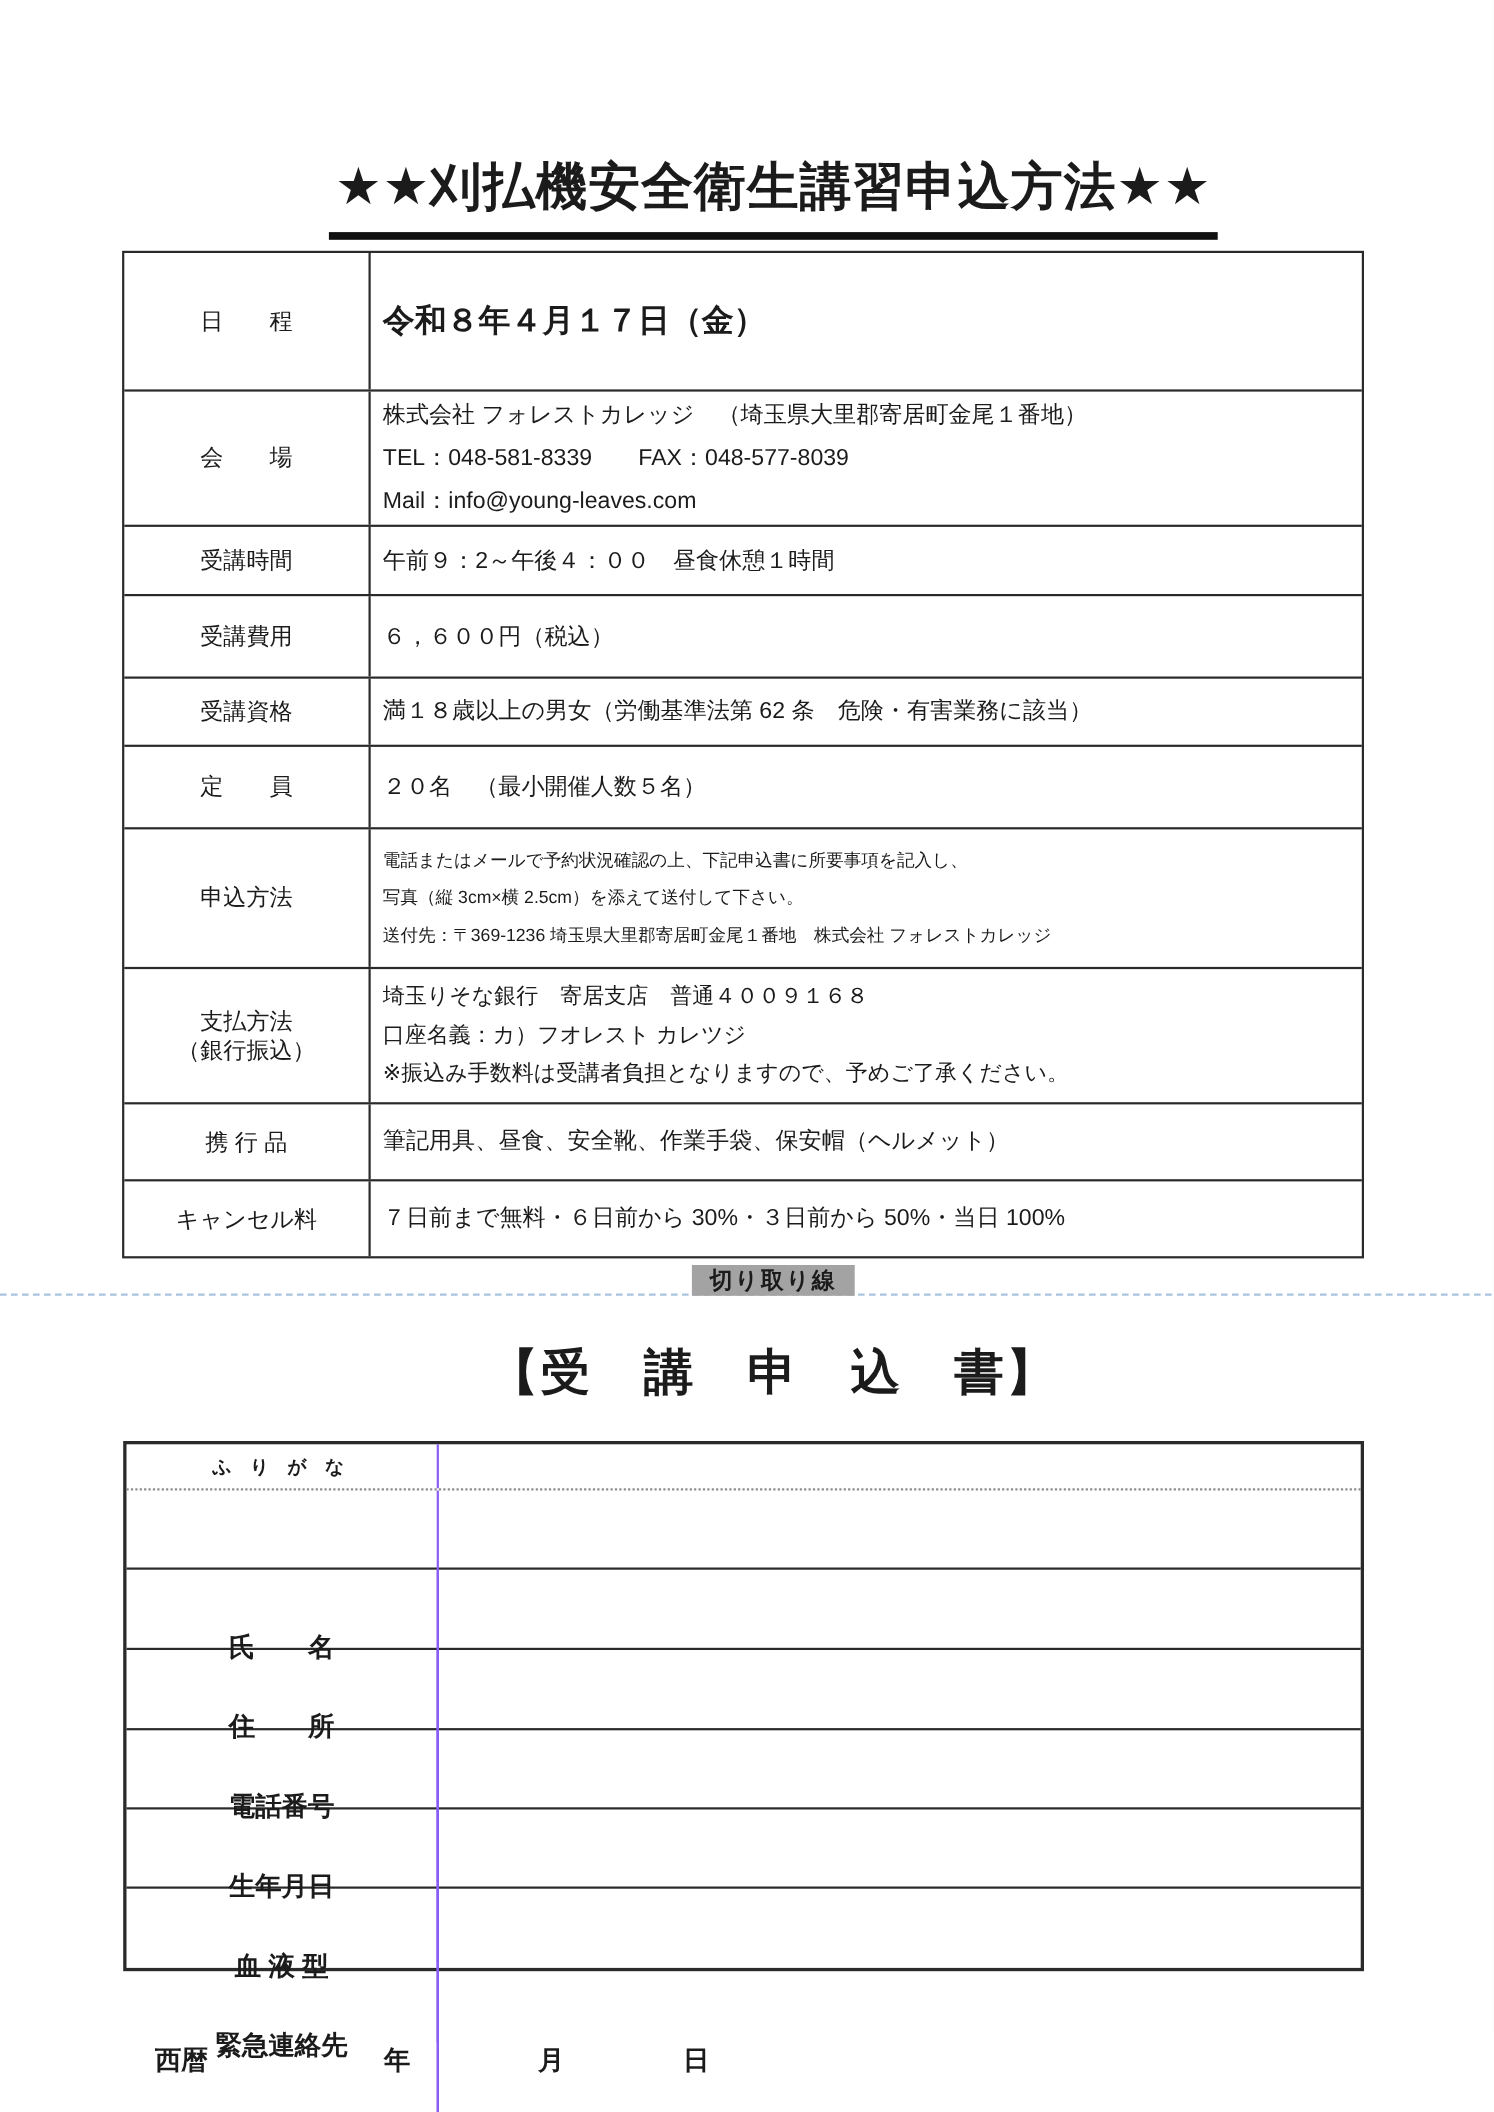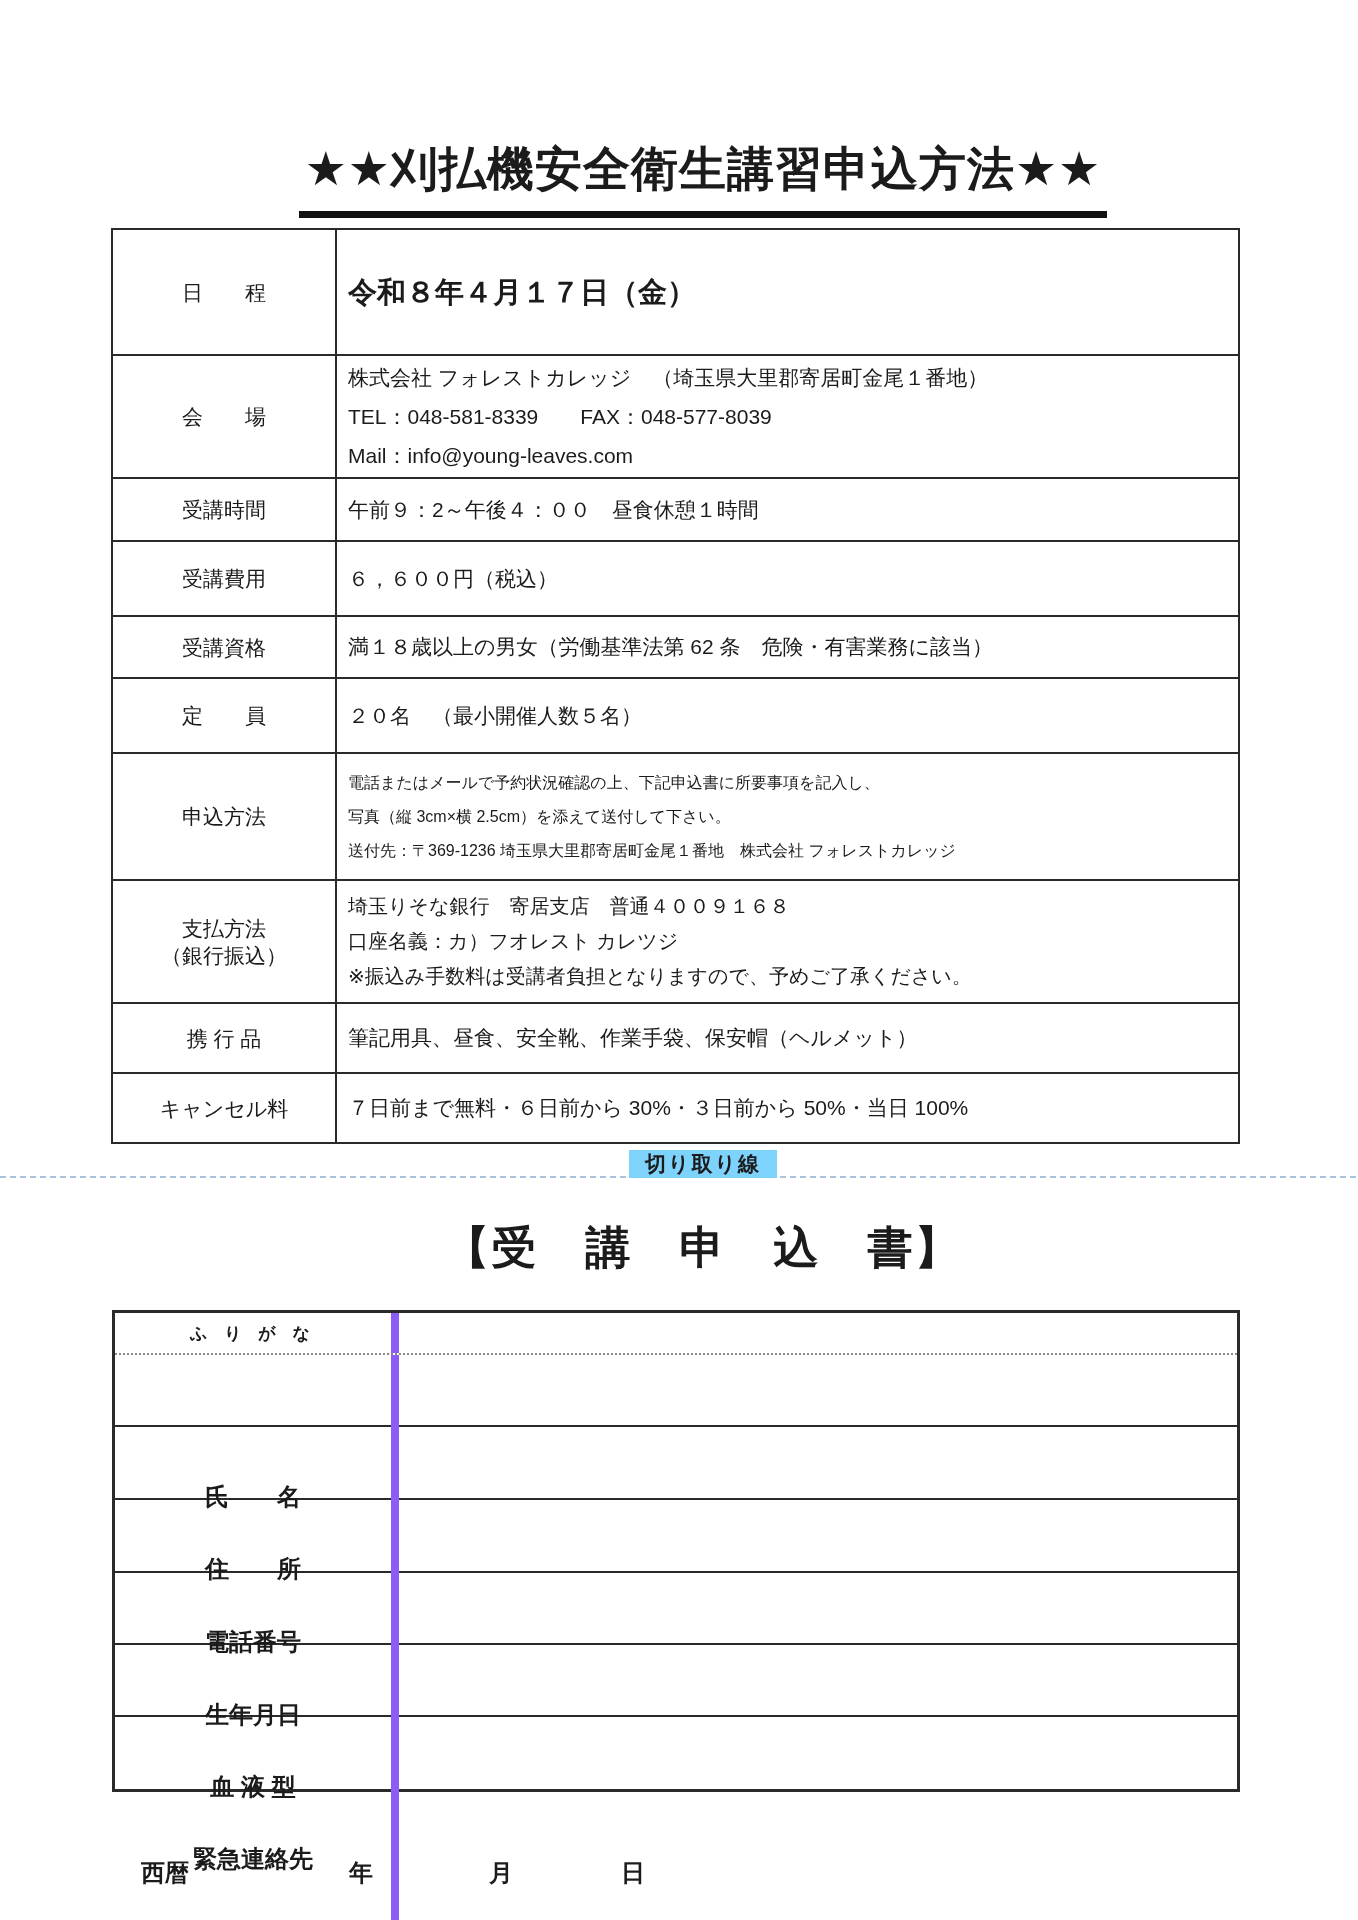--- a/index.html
+++ b/index.html
@@ -49,38 +49,38 @@
   .v-lines35 .ln{line-height:35px;font-size:20px;}
   
   .cut-line{
     position:absolute;top:1176px;left:0;width:100%;height:0;
     border-top:2px dashed #a9c4de;
   }
   .cut-label{
     position:absolute;top:1150px;left:0;width:100%;text-align:center;
   }
   .cut-label span{
-    display:inline-block;background:#7dd3fc;padding:0 16px;
+    display:inline-block;background:#a3a3a3;padding:0 16px;
     font-size:21px;font-weight:bold;letter-spacing:2px;
   }
   
   .form-title-wrap{position:absolute;top:1218px;left:0;width:100%;text-align:center;}
   .form-title{font-size:45px;font-weight:bold;letter-spacing:2px;}
   
   .form-table{
     position:absolute;top:1310px;left:112px;width:1128px;
     border:3px solid #2a2a2a;box-sizing:border-box;
   }
   .frow{display:flex;box-sizing:border-box;}
   .frow + .frow{border-top:2px solid #2a2a2a;flex-direction:column;}
   .frow.dotted{border-bottom:2px dotted #8a8a8a;}
   .frow.after-dotted{border-top:none;}
   .flabel{
     width:284px;flex:0 0 284px;
-    border-right:8px solid #8b5cf6;
+    border-right:2px solid #8b5cf6;
     display:flex;align-items:center;justify-content:center;
     font-size:24px;font-weight:bold;box-sizing:border-box;text-align:left;
   }
   .flabel.small{font-size:17px;letter-spacing:6px;}
   .fvalue{flex:1;display:flex;align-items:center;box-sizing:border-box;font-size:24px;font-weight:bold;}
   .fh42{height:42px}.fh70{height:70px}.fh73{height:73px}.fh72{height:72px}.fh74{height:74px}
   .birth-era{margin-left:26px;}
   .birth-year{margin-left:160px;}
   .birth-month{margin-left:116px;}
   .birth-day{margin-left:108px;}

